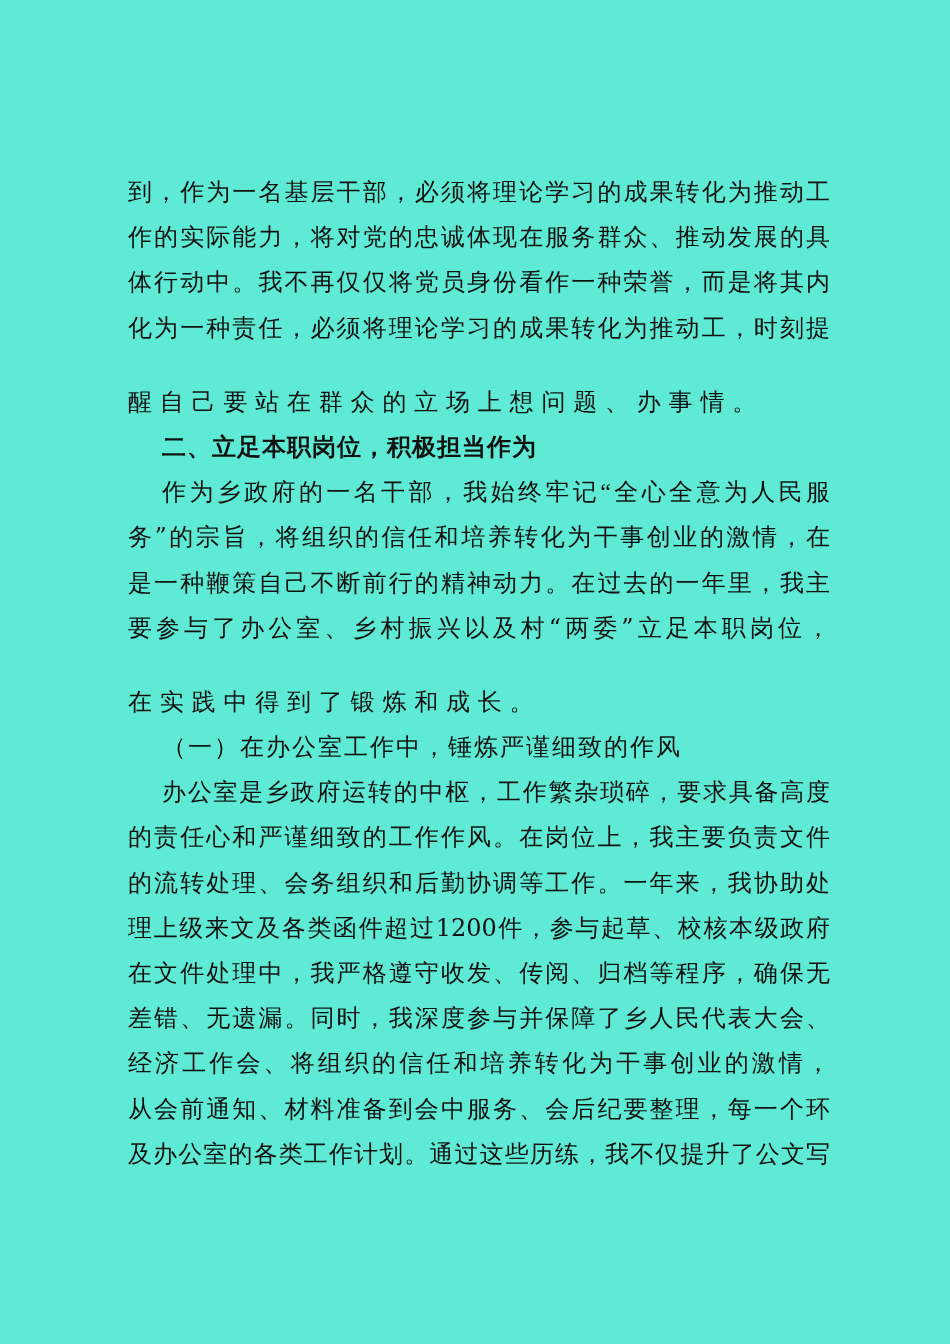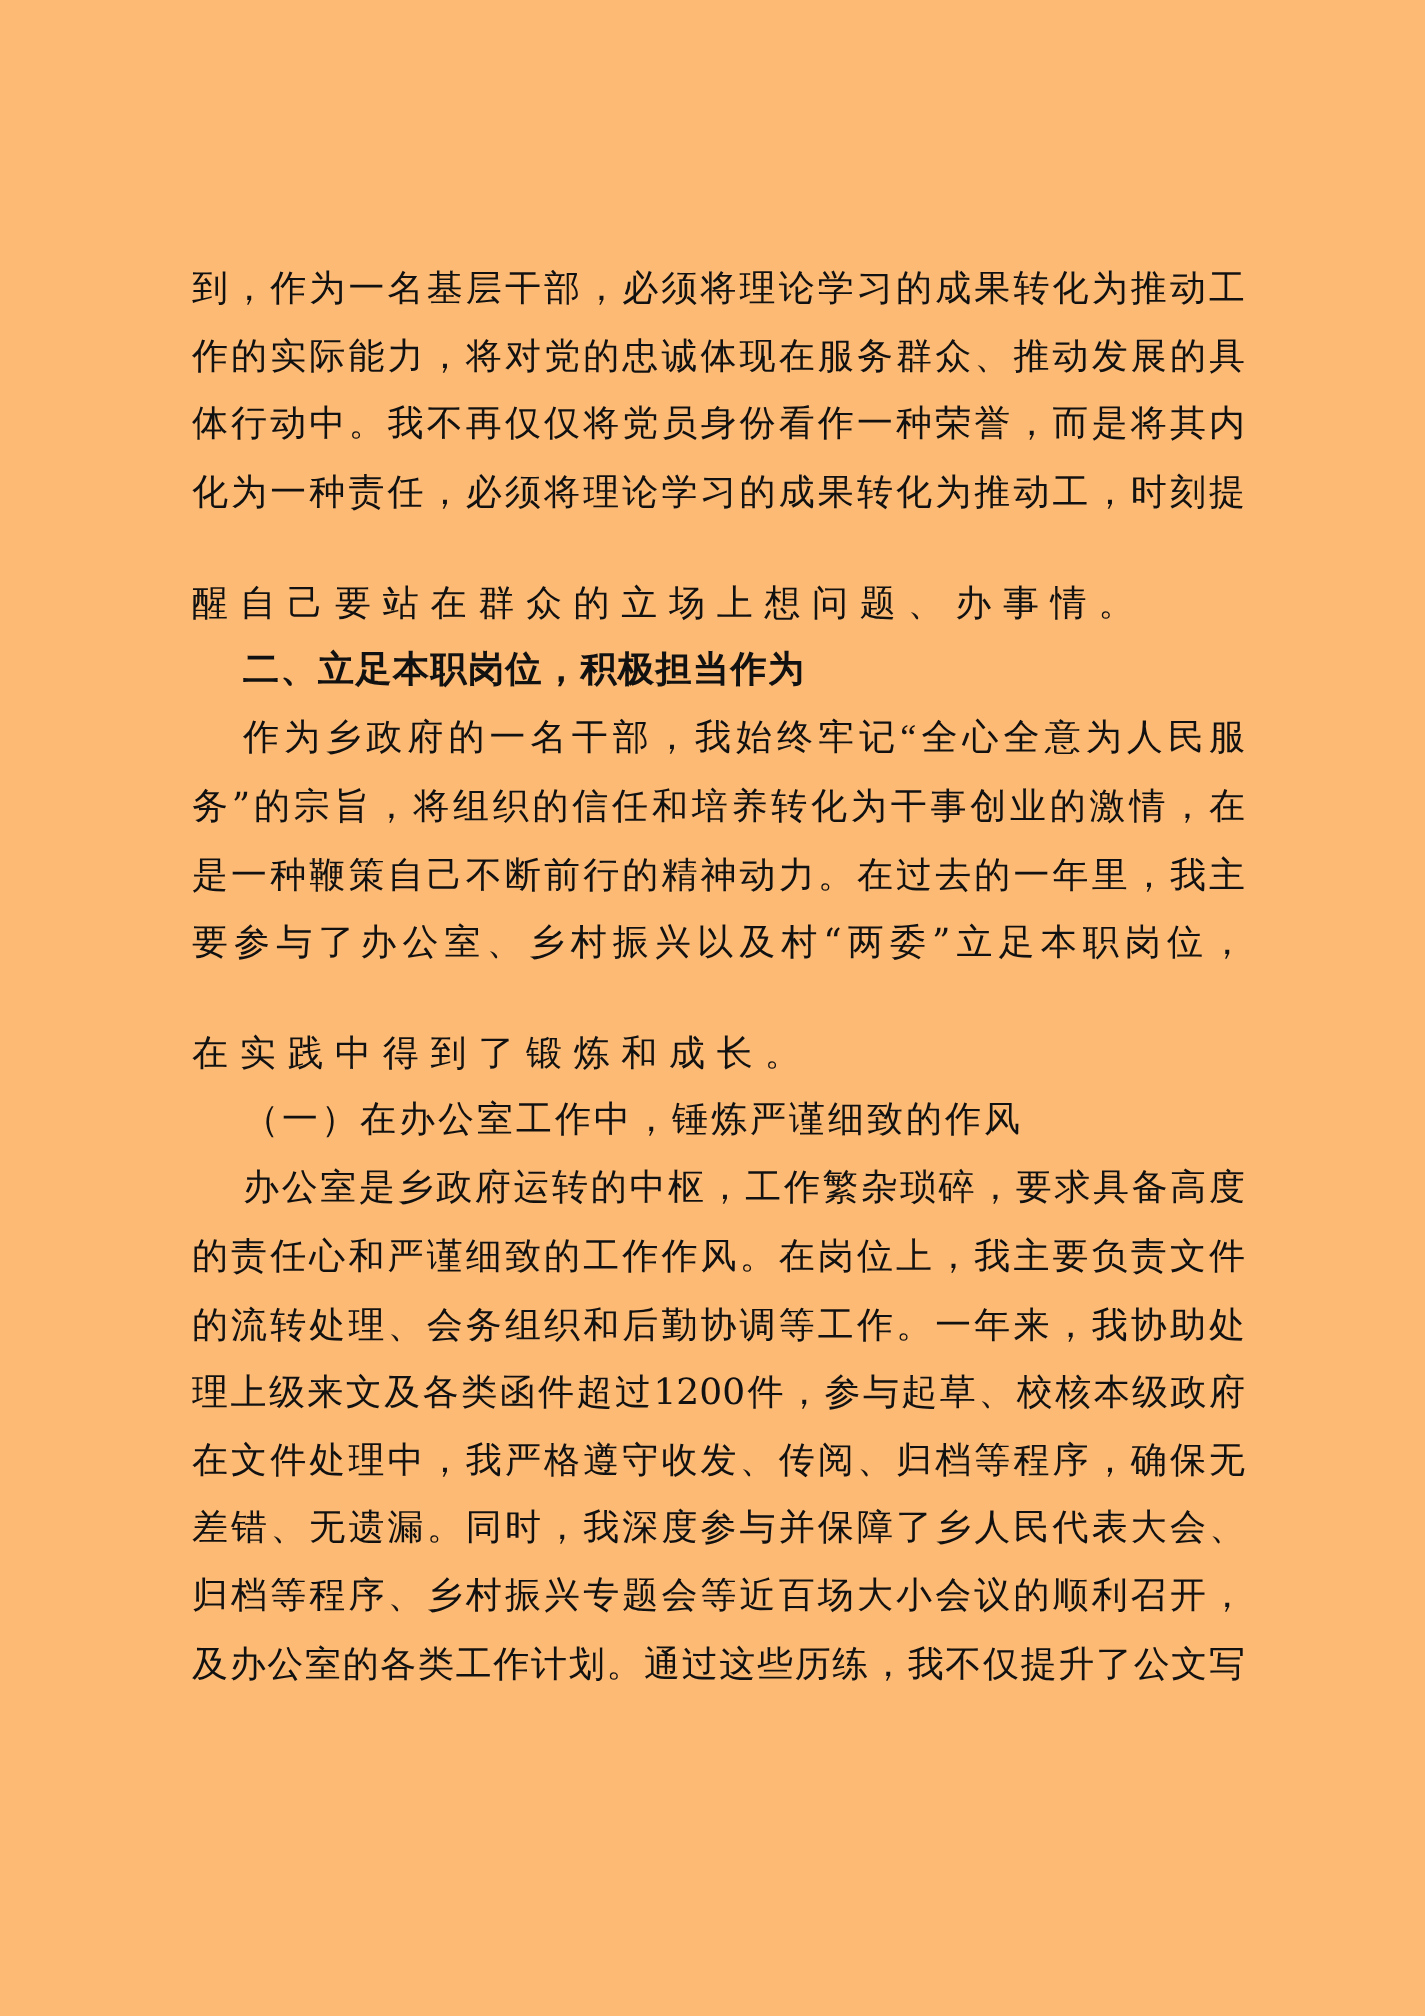--- a/index.html
+++ b/index.html
@@ -1,17 +1,17 @@
 <!DOCTYPE html>
 <html><head>
 <meta charset="utf-8">
 <style>
   html, body { margin: 0; padding: 0; background: #ffffff; }
   body { width: 950px; height: 1344px; position: relative; overflow: hidden; }
-  .page { position: absolute; left: 0; top: 0; width: 950px; height: 1344px; background: #fdba74; }
+  .page { position: absolute; left: 0; top: 0; width: 950px; height: 1344px; background: #5eead4; }
   .content { position: absolute; left: 128px; top: 174px; width: 702px; }
   .line {
     height: 45.2px; line-height: 36px;
     font-family: "DejaVu Serif", "Liberation Serif", serif;
     font-size: 24px; color: #111111;
     text-align: justify; text-align-last: justify;
     white-space: nowrap; overflow: visible;
   }
   .line.last { text-align-last: left; letter-spacing: 7.8px; margin-top: 29px; }
   .line.indent { padding-left: 34px; font-family: Liberation Serif, serif; }
@@ -34,16 +34,17 @@
     <div class="line">是一种鞭策自己不断前行的精神动力。在过去的一年里，我主</div>
     <div class="line">要参与了办公室、乡村振兴以及村“两委”立足本职岗位，</div>
     <div class="line last">在实践中得到了锻炼和成长。</div>
     <div class="line indent subheading">（一）在办公室工作中，锤炼严谨细致的作风</div>
     <div class="line indent">办公室是乡政府运转的中枢，工作繁杂琐碎，要求具备高度</div>
     <div class="line">的责任心和严谨细致的工作作风。在岗位上，我主要负责文件</div>
     <div class="line">的流转处理、会务组织和后勤协调等工作。一年来，我协助处</div>
     <div class="line">理上级来文及各类函件超过1200件，参与起草、校核本级政府</div>
     <div class="line">在文件处理中，我严格遵守收发、传阅、归档等程序，确保无</div>
     <div class="line">差错、无遗漏。同时，我深度参与并保障了乡人民代表大会、</div>
-    <div class="line">归档等程序、乡村振兴专题会等近百场大小会议的顺利召开，</div>
+    <div class="line">经济工作会、将组织的信任和培养转化为干事创业的激情，</div>
+    <div class="line">从会前通知、材料准备到会中服务、会后纪要整理，每一个环</div>
     <div class="line">及办公室的各类工作计划。通过这些历练，我不仅提升了公文写</div>
   </div>
 </div>
 
 </body></html>

